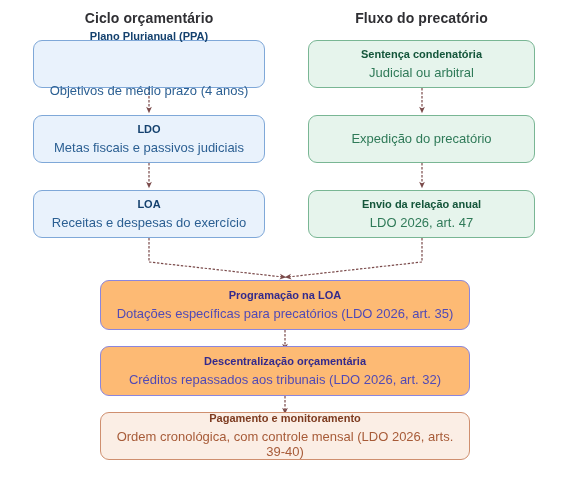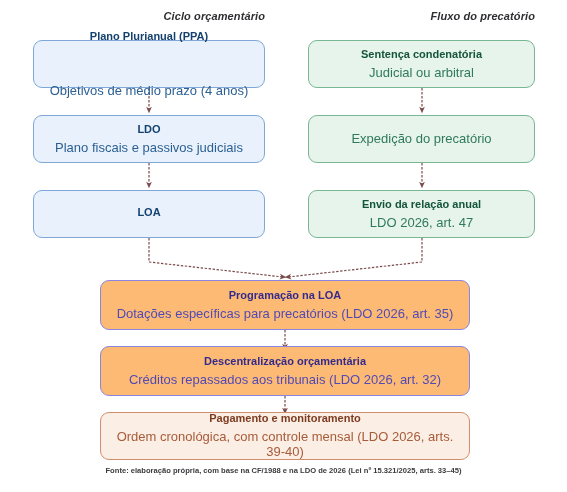--- a/index.html
+++ b/index.html
@@ -20,27 +20,26 @@
   #connector-layer {
     position: absolute;
     left: 0;
     top: 0;
     width: 567px;
     height: 492px;
     pointer-events: none;
   }
   .col-header {
     position: absolute;
-    text-align: right;
-    font-size: 11px;
+    text-align: center;
+    font-size: 14px;
     font-weight: bold;
     color: #2f2f33;
     letter-spacing: 0.1px;
     white-space: nowrap;
-    font-style: italic;
   }
   .node {
     position: absolute;
     box-sizing: border-box;
     border-radius: 9px;
     border-width: 1.2px;
     border-style: solid;
     display: flex;
     flex-direction: column;
     align-items: center;
@@ -127,25 +126,26 @@
   <div class="col-header" style="left:33px; top:10px; width:232px;">Ciclo orçamentário</div>
   <div class="col-header" style="left:308px; top:10px; width:227px;">Fluxo do precatório</div>
 
   <div class="node theme-blue" style="left:33px; top:40px; width:232px; height:48px;gap:36px;">
     <div class="node-title">Plano Plurianual (PPA)</div>
     <div class="node-sub">Objetivos de médio prazo (4 anos)</div>
   </div>
 
   <div class="node theme-blue" style="left:33px; top:115px; width:232px; height:48px;">
     <div class="node-title">LDO</div>
-    <div class="node-sub">Plano fiscais e passivos judiciais</div>
+    <div class="node-sub">Metas fiscais e passivos judiciais</div>
   </div>
 
   <div class="node theme-blue" style="left:33px; top:190px; width:232px; height:48px;">
     <div class="node-title">LOA</div>
+    <div class="node-sub">Receitas e despesas do exercício</div>
   </div>
 
   <div class="node theme-green" style="left:308px; top:40px; width:227px; height:48px;">
     <div class="node-title">Sentença condenatória</div>
     <div class="node-sub">Judicial ou arbitral</div>
   </div>
 
   <div class="node theme-green" style="left:308px; top:115px; width:227px; height:48px;">
     <div class="node-sub">Expedição do precatório</div>
   </div>
@@ -163,15 +163,14 @@
   <div class="node theme-purple" style="left:100px; top:346px; width:370px; height:50px;">
     <div class="node-title">Descentralização orçamentária</div>
     <div class="node-sub">Créditos repassados aos tribunais (LDO 2026, art. 32)</div>
   </div>
 
   <div class="node theme-peach" style="left:100px; top:412px; width:370px; height:48px;align-items:center;">
     <div class="node-title">Pagamento e monitoramento</div>
     <div class="node-sub">Ordem cronológica, com controle mensal (LDO 2026, arts. 39-40)</div>
   </div>
 
-  <div id="source-note">Fonte: elaboração própria, com base na CF/1988 e na LDO de 2026 (Lei nº 15.321/2025, arts. 33–45)</div>
 
 </div>
 
 </body></html>

